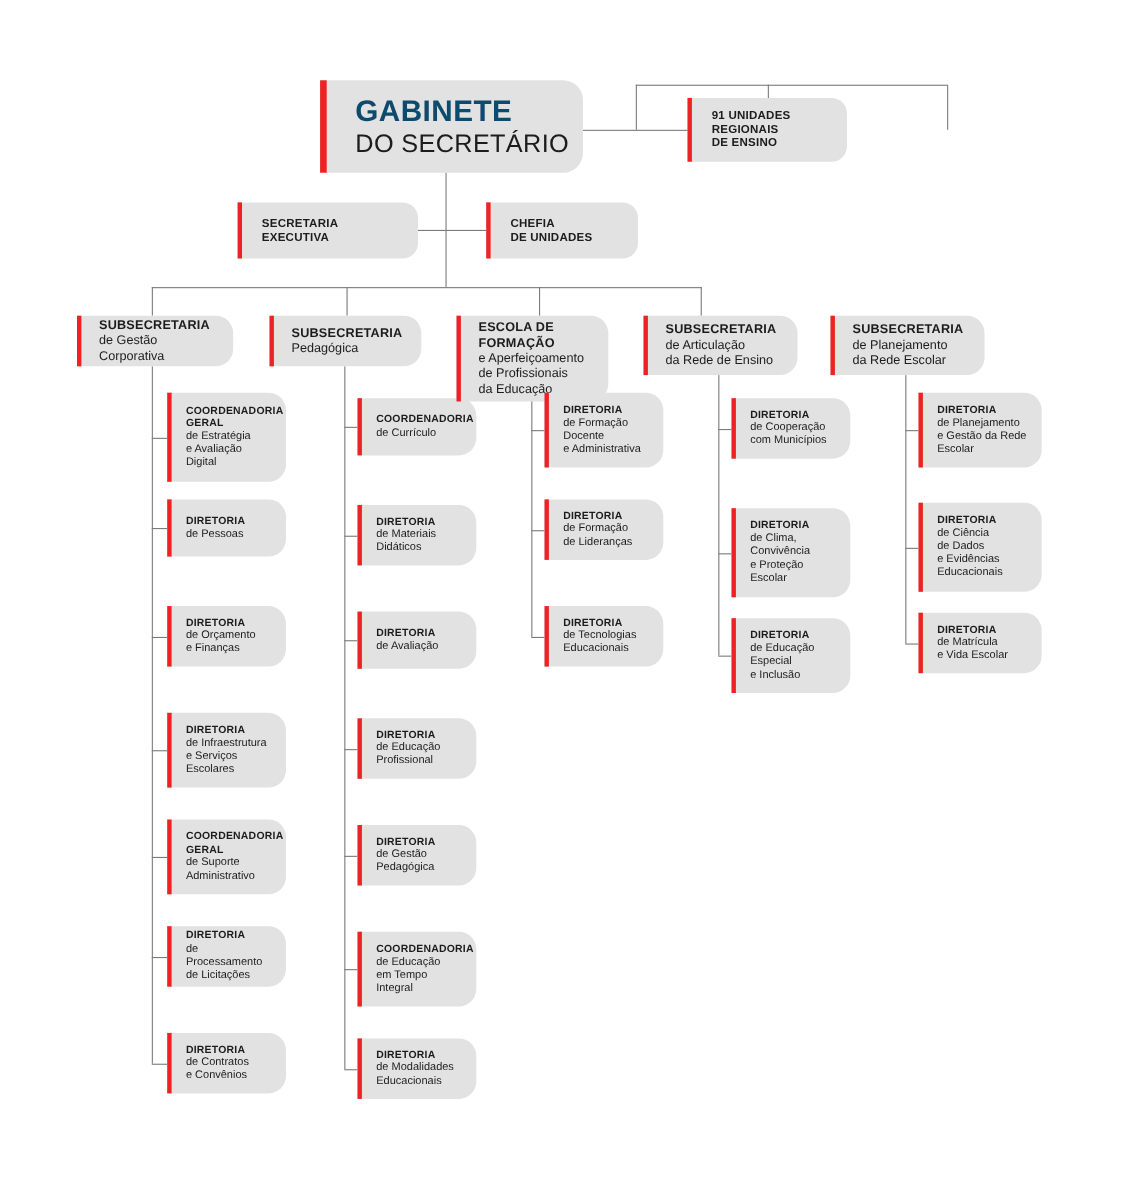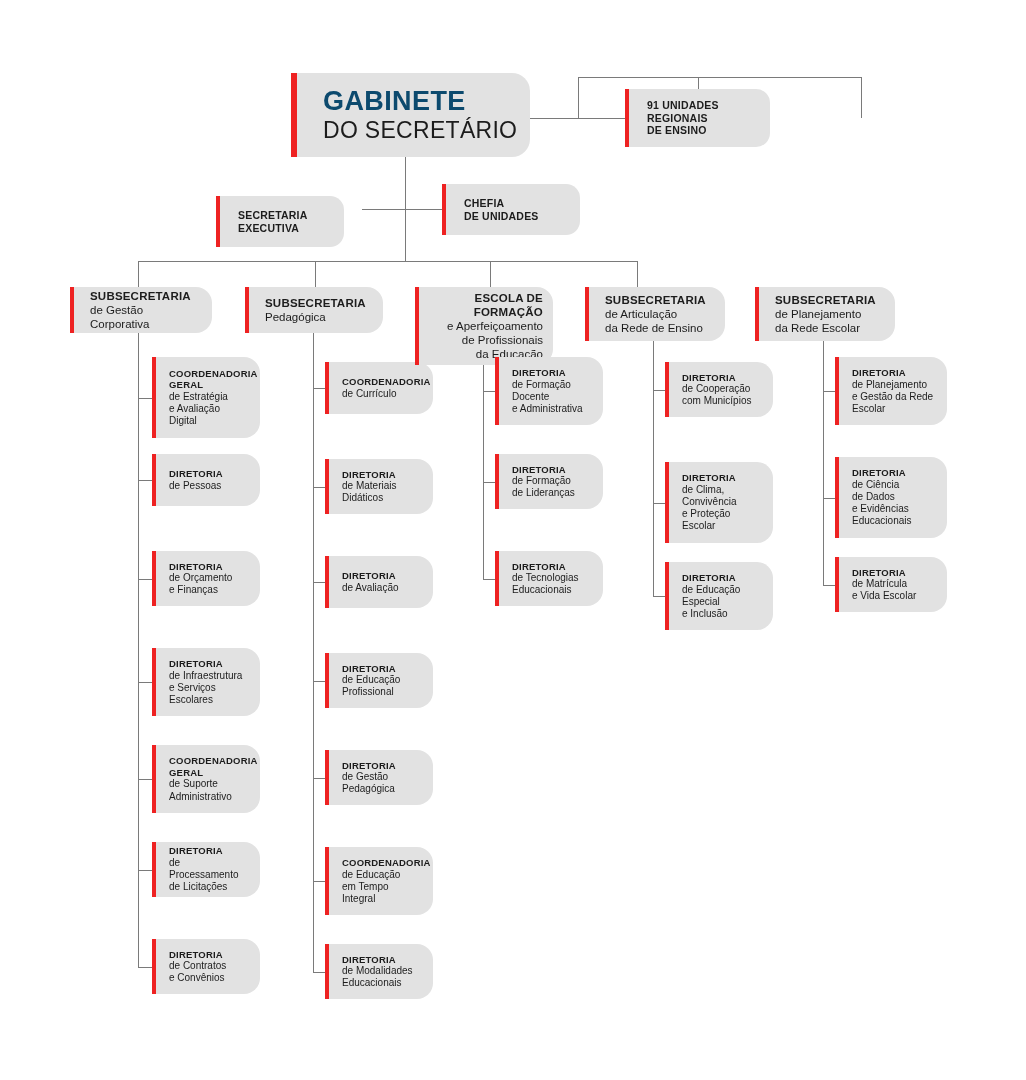--- a/index.html
+++ b/index.html
@@ -152,21 +152,21 @@
 
   <div class="node lvl-aux" style="left:625px; top:89px; width:145px; height:58px;">
     <span class="bar"></span>
     <span class="txt multiline">
         <div class="b">91 UNIDADES</div>
         <div class="b">REGIONAIS</div>
         <div class="b">DE ENSINO</div>
       </span>
   </div>
 
-  <div class="node lvl-aux" style="left:216px; top:196px; width:128px; height:51px;">
+  <div class="node lvl-aux" style="left:216px; top:184px; width:164px; height:51px;">
     <span class="bar"></span>
     <span class="txt multiline">
         <div class="b">SECRETARIA</div>
         <div class="b">EXECUTIVA</div>
       </span>
   </div>
   <div class="node lvl-aux" style="left:442px; top:184px; width:138px; height:51px;">
     <span class="bar"></span>
     <span class="txt multiline">
         <div class="b">CHEFIA</div>
@@ -296,21 +296,21 @@
         </span>
       </div>
       <div class="node lvl4" style="left: 325px; top: 944px; width: 108px; height: 55px;">
         <span class="bar"></span>
         <span class="txt">
           <div class="b">DIRETORIA</div>
           <div class="n">de Modalidades</div>
           <div class="n">Educacionais</div>
         </span>
       </div>
-      <div class="node lvl3" style="left: 415px; top: 287px; width: 138px; height: 78px; text-align: right;">
+      <div class="node lvl3" style="left: 415px; top: 287px; width: 138px; height: 78px;">
         <span class="bar"></span>
         <span class="txt">
           <div class="b">ESCOLA DE FORMAÇÃO</div>
           <div class="n">e Aperfeiçoamento</div>
           <div class="n">de Profissionais</div>
           <div class="n">da Educação</div>
         </span>
       </div>
       <div class="node lvl4" style="left: 495px; top: 357px; width: 108px; height: 68px;">
         <span class="bar"></span>

